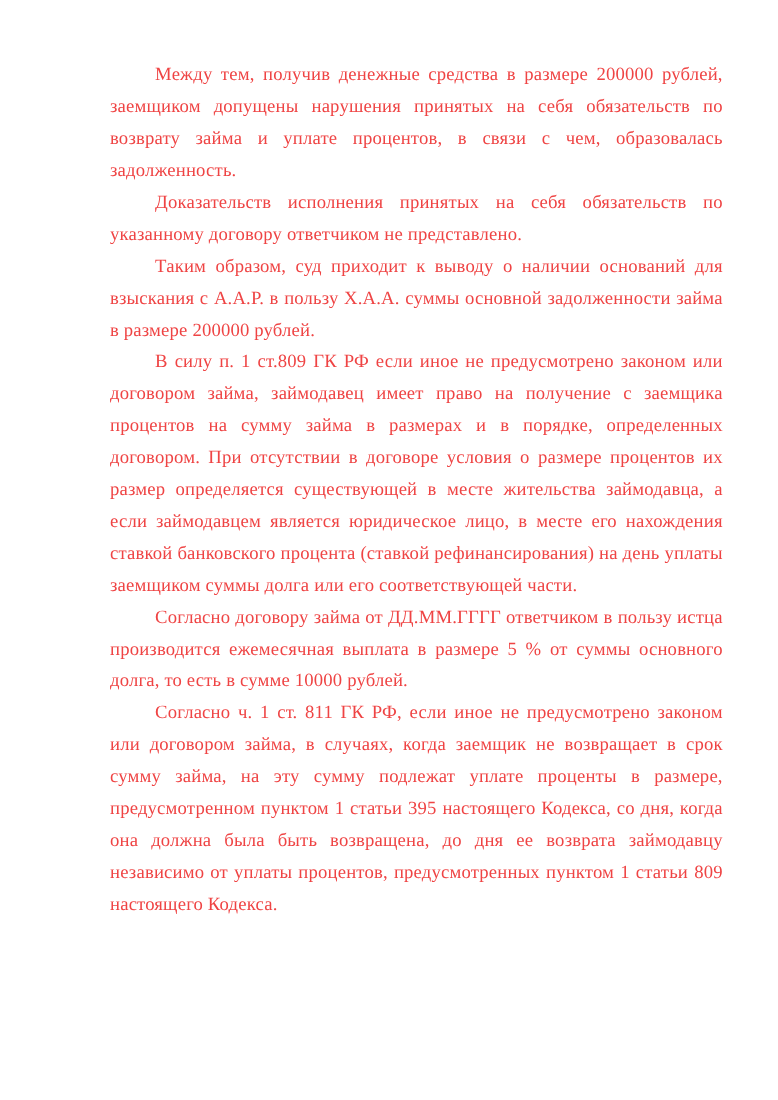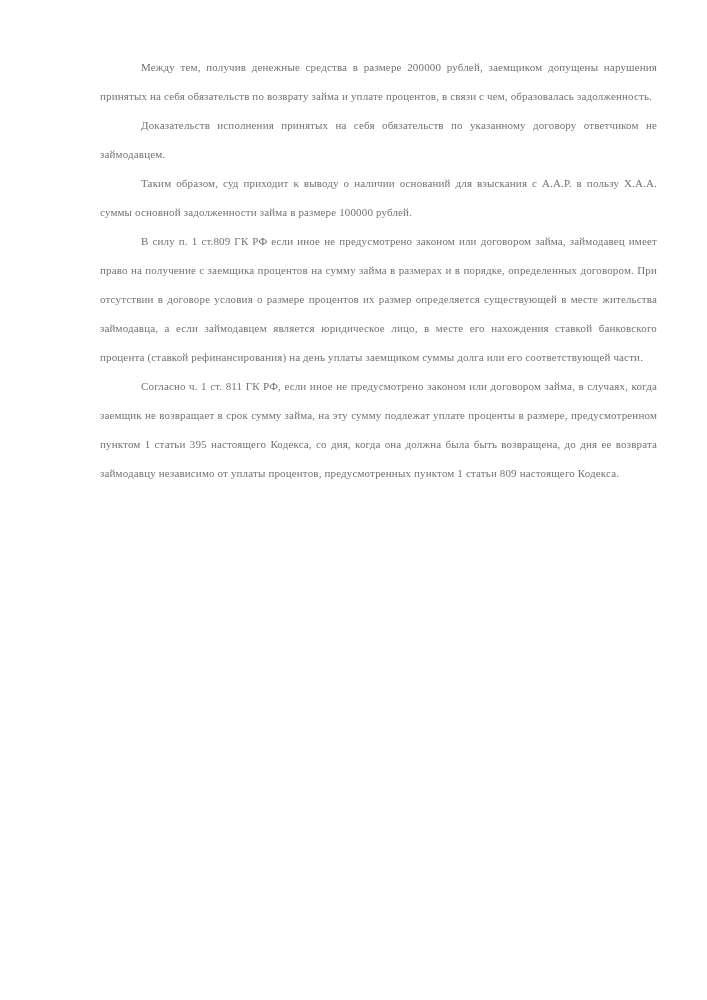--- a/index.html
+++ b/index.html
@@ -18,36 +18,37 @@
     height: 1000px;
     background: #ffffff;
     overflow: hidden;
   }
   .text-block {
     position: absolute;
     left: 100px;
     top: 53px;
     width: 557px;
     font-family: "Liberation Serif", "DejaVu Serif", serif;
-    font-size: 11px;
+    font-size: 17px;
     line-height: 29px;
     text-align: justify;
-    color: #737373;
+    color: #ef4444;
     letter-spacing: 0.15px;
   }
   .text-block p {
     margin: 0;
     padding: 0;
     text-indent: 41px;
   }
 </style>
 </head>
 <body>
 
 <div class="page">
   <div class="text-block">
     <p>Между тем, получив денежные средства в размере 200000 рублей, заемщиком допущены нарушения принятых на себя обязательств по возврату займа и уплате процентов, в связи с чем, образовалась задолженность.</p>
-    <p>Доказательств исполнения принятых на себя обязательств по указанному договору ответчиком не займодавцем.</p>
-    <p>Таким образом, суд приходит к выводу о наличии оснований для взыскания с А.А.Р. в пользу Х.А.А. суммы основной задолженности займа в размере 100000 рублей.</p>
+    <p>Доказательств исполнения принятых на себя обязательств по указанному договору ответчиком не представлено.</p>
+    <p>Таким образом, суд приходит к выводу о наличии оснований для взыскания с А.А.Р. в пользу Х.А.А. суммы основной задолженности займа в размере 200000 рублей.</p>
     <p>В силу п. 1 ст.809 ГК РФ если иное не предусмотрено законом или договором займа, займодавец имеет право на получение с заемщика процентов на сумму займа в размерах и в порядке, определенных договором. При отсутствии в договоре условия о размере процентов их размер определяется существующей в месте жительства займодавца, а если займодавцем является юридическое лицо, в месте его нахождения ставкой банковского процента (ставкой рефинансирования) на день уплаты заемщиком суммы долга или его соответствующей части.</p>
+    <p>Согласно договору займа от ДД.ММ.ГГГГ ответчиком в пользу истца производится ежемесячная выплата в размере 5 % от суммы основного долга, то есть в сумме 10000 рублей.</p>
     <p>Согласно ч. 1 ст. 811 ГК РФ, если иное не предусмотрено законом или договором займа, в случаях, когда заемщик не возвращает в срок сумму займа, на эту сумму подлежат уплате проценты в размере, предусмотренном пунктом 1 статьи 395 настоящего Кодекса, со дня, когда она должна была быть возвращена, до дня ее возврата займодавцу независимо от уплаты процентов, предусмотренных пунктом 1 статьи 809 настоящего Кодекса.</p>
   </div>
 </div>
 
 </body></html>

